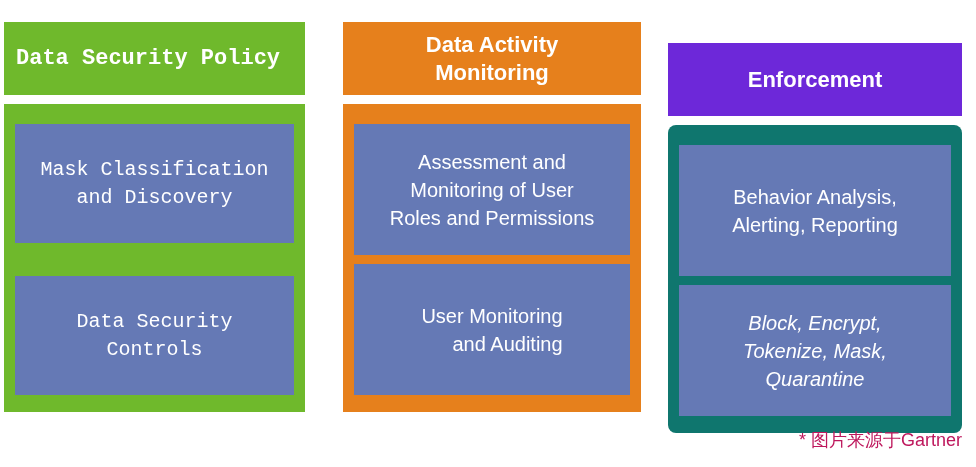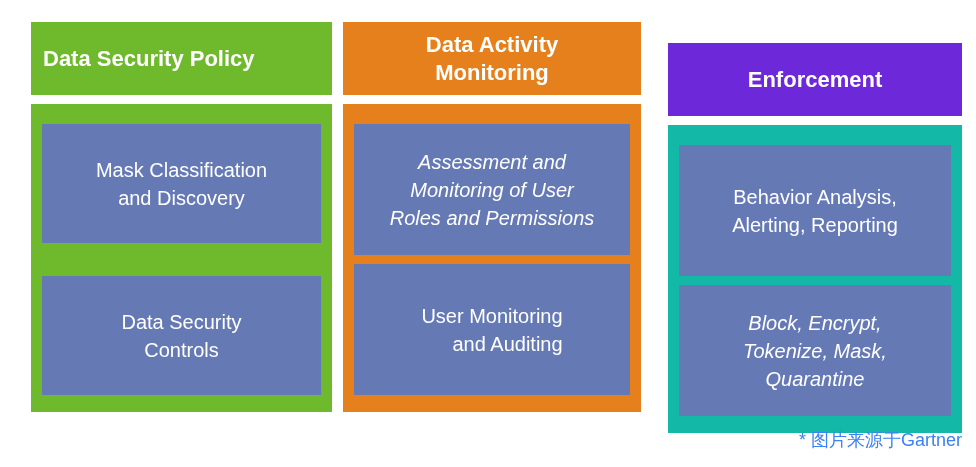--- a/index.html
+++ b/index.html
@@ -5,21 +5,21 @@
   html, body { margin: 0; padding: 0; background: #ffffff; }
   .canvas {
     position: relative;
     width: 976px;
     height: 467px;
     background: #ffffff;
     font-family: "Liberation Sans", "DejaVu Sans", sans-serif;
     overflow: hidden;
   }
   .column { position: absolute; top: 22px; }
-  .column.col-1 { left: 31px;  width: 301px; }
+  .column.col-1 { left: 4px;  width: 301px; font-family: Liberation Mono, monospace; }
   .column.col-2 { left: 343px; width: 298px; }
   .column.col-3 { left: 668px; width: 294px; }
 
   .col-header {
     height: 73px;
     display: flex;
     align-items: center;
     justify-content: center;
     color: #ffffff;
     font-weight: bold;
@@ -77,34 +77,34 @@
 and Discovery</div>
       <div class="item-box" style="background-color: rgb(101, 121, 181); margin-top: 24px;">Data Security
 Controls</div>
     </div>
   </div>
 
   <div class="column col-2">
     <div class="col-header" style="background-color: rgb(230, 128, 28);">Data Activity
 Monitoring</div>
     <div class="col-body" style="background-color: rgb(230, 128, 28);">
-      <div class="item-box" style="background-color: rgb(101, 121, 181); font-style: italic;">Assessment and
+      <div class="item-box" style="background-color: rgb(101, 121, 181);">Assessment and
 Monitoring of User
 Roles and Permissions</div>
       <div class="item-box" style="background-color: rgb(101, 121, 181); text-align: right;">User Monitoring
 and Auditing</div>
     </div>
   </div>
 
   <div class="column col-3">
     <div class="col-header" style="background-color: #6d28d9; margin-top: 21px;">Enforcement</div>
-    <div class="col-body" style="background-color: #14b8a6;">
+    <div class="col-body" style="background-color: #0f766e; border-radius: 8px;">
       <div class="item-box" style="background-color: rgb(101, 121, 181);">Behavior Analysis,
 Alerting, Reporting</div>
       <div class="item-box" style="background-color: rgb(101, 121, 181); font-style: italic;">Block, Encrypt,
 Tokenize, Mask,
 Quarantine</div>
     </div>
   </div>
 
-  <div class="footnote" style="color: #3b82f6;">* 图片来源于Gartner</div>
+  <div class="footnote" style="color: #be185d;">* 图片来源于Gartner</div>
 
 </div>
 
 </body></html>

